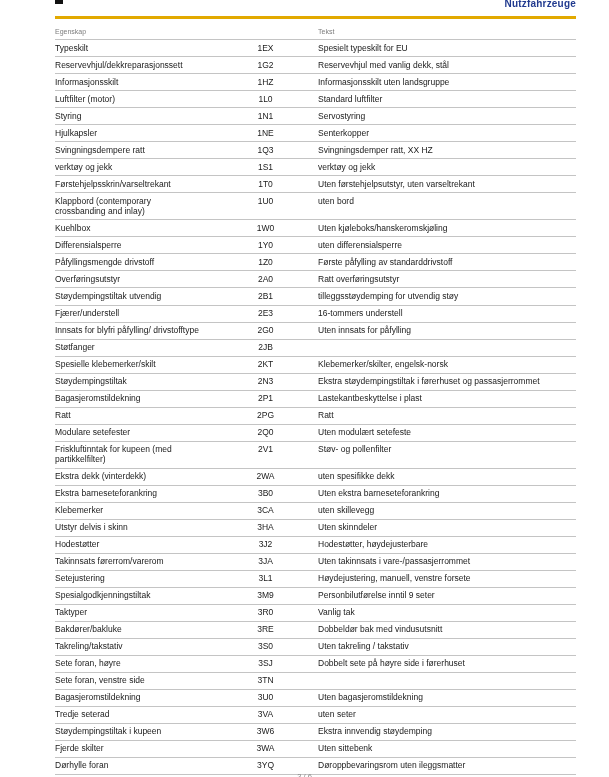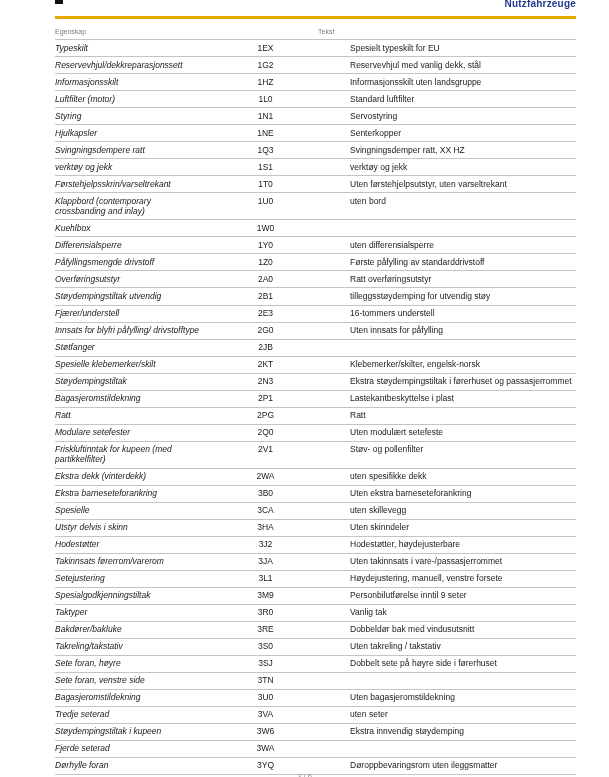--- a/index.html
+++ b/index.html
@@ -32,23 +32,23 @@
     padding-bottom:3px;
   }
   .thead .h1{ width:263px; }
   .thead .h2{ flex:1; }
   .row{
     display:flex; align-items:flex-start;
     border-top:1px solid #c4c4c4;
     padding:2.5px 0 3.5px;
   }
   #rows{ border-bottom:1px solid #c4c4c4; }
-  .c1{ width:158px; padding-right:10px;font-style:italic; }
+  .c1{ width:158px; padding-right:10px; }
   .c2{ width:105px;text-align:center; }
-  .c3{ flex:1; padding-right:2px;margin-left:32px; }
+  .c3{ flex:1; padding-right:2px; }
   .page-num{
     position:absolute; bottom:-4px; left:0; right:0;
     text-align:center; font-size:7.5px; color:#8a8a8a;
   }
 </style>
 </head>
 <body>
 
 <div class="page">
 
@@ -121,20 +121,21 @@
 
       <div class="row">
         <div class="c1">Klappbord (contemporary crossbanding and inlay)</div>
         <div class="c2">1U0</div>
         <div class="c3">uten bord</div>
       </div>
 
       <div class="row">
         <div class="c1">Kuehlbox</div>
         <div class="c2">1W0</div>
+        <div class="c3">Uten kjøleboks/hanskeromskjøling</div>
       </div>
 
       <div class="row">
         <div class="c1">Differensialsperre</div>
         <div class="c2">1Y0</div>
         <div class="c3">uten differensialsperre</div>
       </div>
 
       <div class="row">
         <div class="c1">Påfyllingsmengde drivstoff</div>
@@ -213,21 +214,21 @@
         <div class="c3">uten spesifikke dekk</div>
       </div>
 
       <div class="row">
         <div class="c1">Ekstra barneseteforankring</div>
         <div class="c2">3B0</div>
         <div class="c3">Uten ekstra barneseteforankring</div>
       </div>
 
       <div class="row">
-        <div class="c1">Spesielle</div>
+        <div class="c1">Klebemerker</div>
         <div class="c2">3CA</div>
         <div class="c3">uten skillevegg</div>
       </div>
 
       <div class="row">
         <div class="c1">Utstyr delvis i skinn</div>
         <div class="c2">3HA</div>
         <div class="c3">Uten skinndeler</div>
       </div>
 
@@ -296,22 +297,23 @@
         <div class="c3">uten seter</div>
       </div>
 
       <div class="row">
         <div class="c1">Støydempingstiltak i kupeen</div>
         <div class="c2">3W6</div>
         <div class="c3">Ekstra innvendig støydemping</div>
       </div>
 
       <div class="row">
-        <div class="c1">Fjerde seterad</div>
+        <div class="c1">Fjerde skilter</div>
         <div class="c2">3WA</div>
+        <div class="c3">Uten sittebenk</div>
       </div>
 
       <div class="row">
         <div class="c1">Dørhylle foran</div>
         <div class="c2">3YQ</div>
         <div class="c3">Døroppbevaringsrom uten ileggsmatter</div>
       </div>
 
       <div class="row">
         

